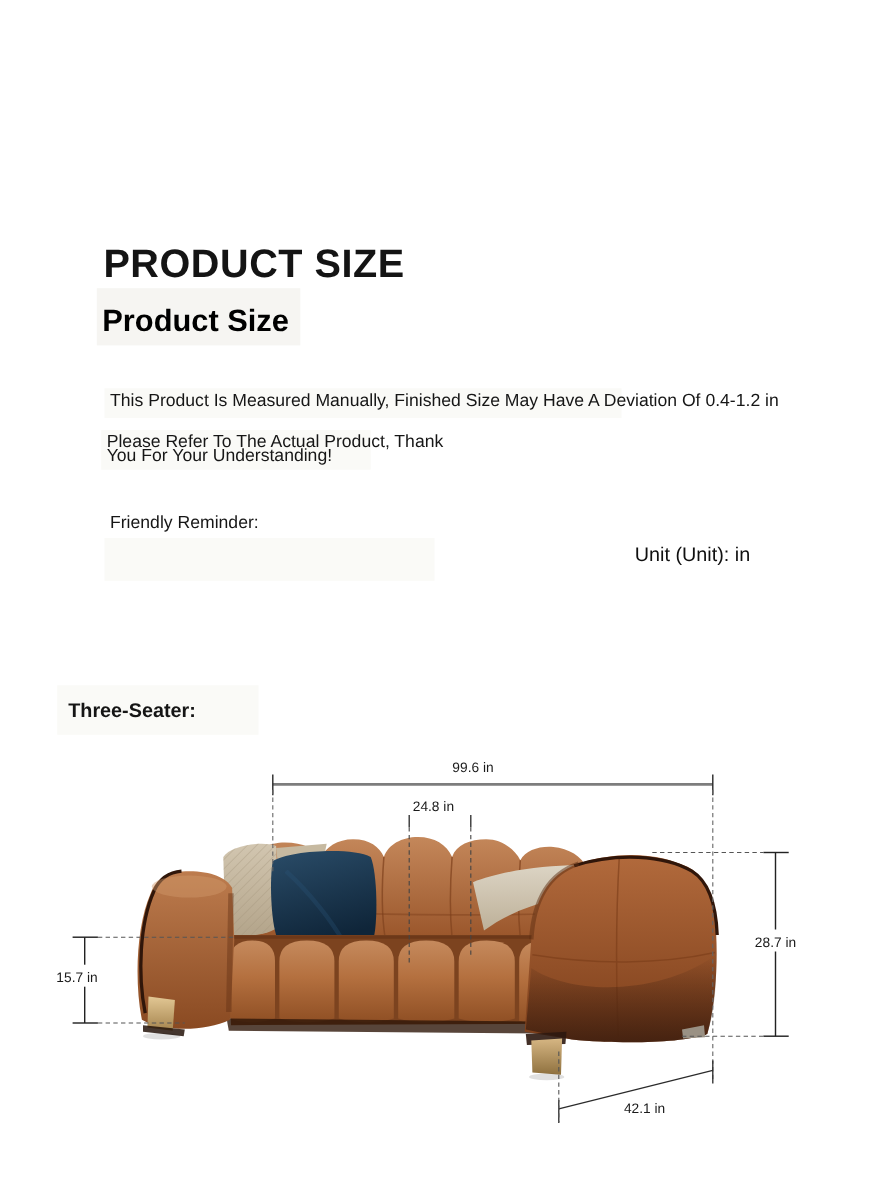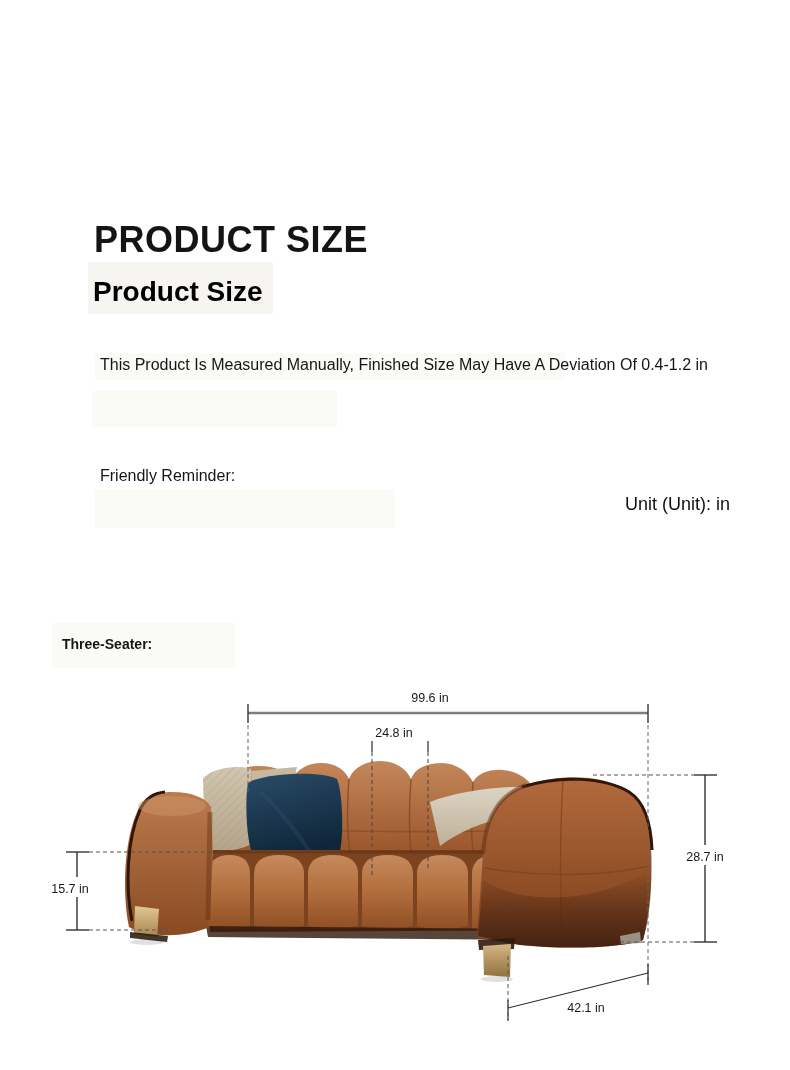--- a/index.html
+++ b/index.html
@@ -18,44 +18,48 @@
     left:93px;top:276px;font-size:28px;font-weight:700;color:#000;white-space:nowrap;
   }
   .body-txt{font-size:16px;line-height:13px;color:#161616;}
   .p1{left:100px;top:358px;white-space:nowrap;}
   .p2{left:97px;top:395px;}
   .p2 div{white-space:nowrap;}
   .rem-label{left:100px;top:469px;white-space:nowrap;}
   .rem-body{left:100px;top:495px;}
   .rem-body div{white-space:nowrap;}
   .unit{
-    left:577px;top:494px;font-size:18px;font-weight:500;color:#101010;white-space:nowrap;margin-left:48px;
+    left:577px;top:494px;font-size:18px;font-weight:500;color:#101010;white-space:nowrap;
   }
   .variant{
-    left:62px;top:636px;font-size:14px;font-weight:700;color:#151515;white-space:nowrap;
+    left:62px;top:636px;font-size:18px;font-weight:700;color:#151515;white-space:nowrap;
   }
   svg text{font-family:"Liberation Sans",sans-serif;}
   .dim-label{font-size:12.5px;fill:#1a1a1a;}
 </style>
 </head>
 <body>
 
 <div class="page">
 
   <div class="bgbox" style="left:88px;top:262px;width:185px;height:52px;"></div>
   <div class="bgbox faint" style="left:95px;top:353px;width:470px;height:27px;"></div>
   <div class="bgbox faint" style="left:92px;top:391px;width:245px;height:36px;"></div>
   <div class="bgbox faint" style="left:95px;top:489px;width:300px;height:39px;"></div>
   <div class="bgbox faint" style="left:52px;top:623px;width:183px;height:45px;"></div>
 
   <div class="abs title">PRODUCT SIZE</div>
   <div class="abs subtitle">Product Size</div>
 
   <div class="abs body-txt p1">This Product Is Measured Manually, Finished Size May Have A Deviation Of 0.4-1.2 in</div>
 
+  <div class="abs body-txt p2">
+    <div>Please Refer To The Actual Product, Thank</div>
+    <div>You For Your Understanding!</div>
+  </div>
 
   <div class="abs body-txt rem-label">Friendly Reminder:</div>
 
 
   <div class="abs unit">Unit (Unit): in</div>
 
   <div class="abs variant">Three-Seater:</div>
 
   <svg class="abs" style="left:0;top:630px;" width="790" height="440" viewBox="0 630 790 440">
     <defs>

